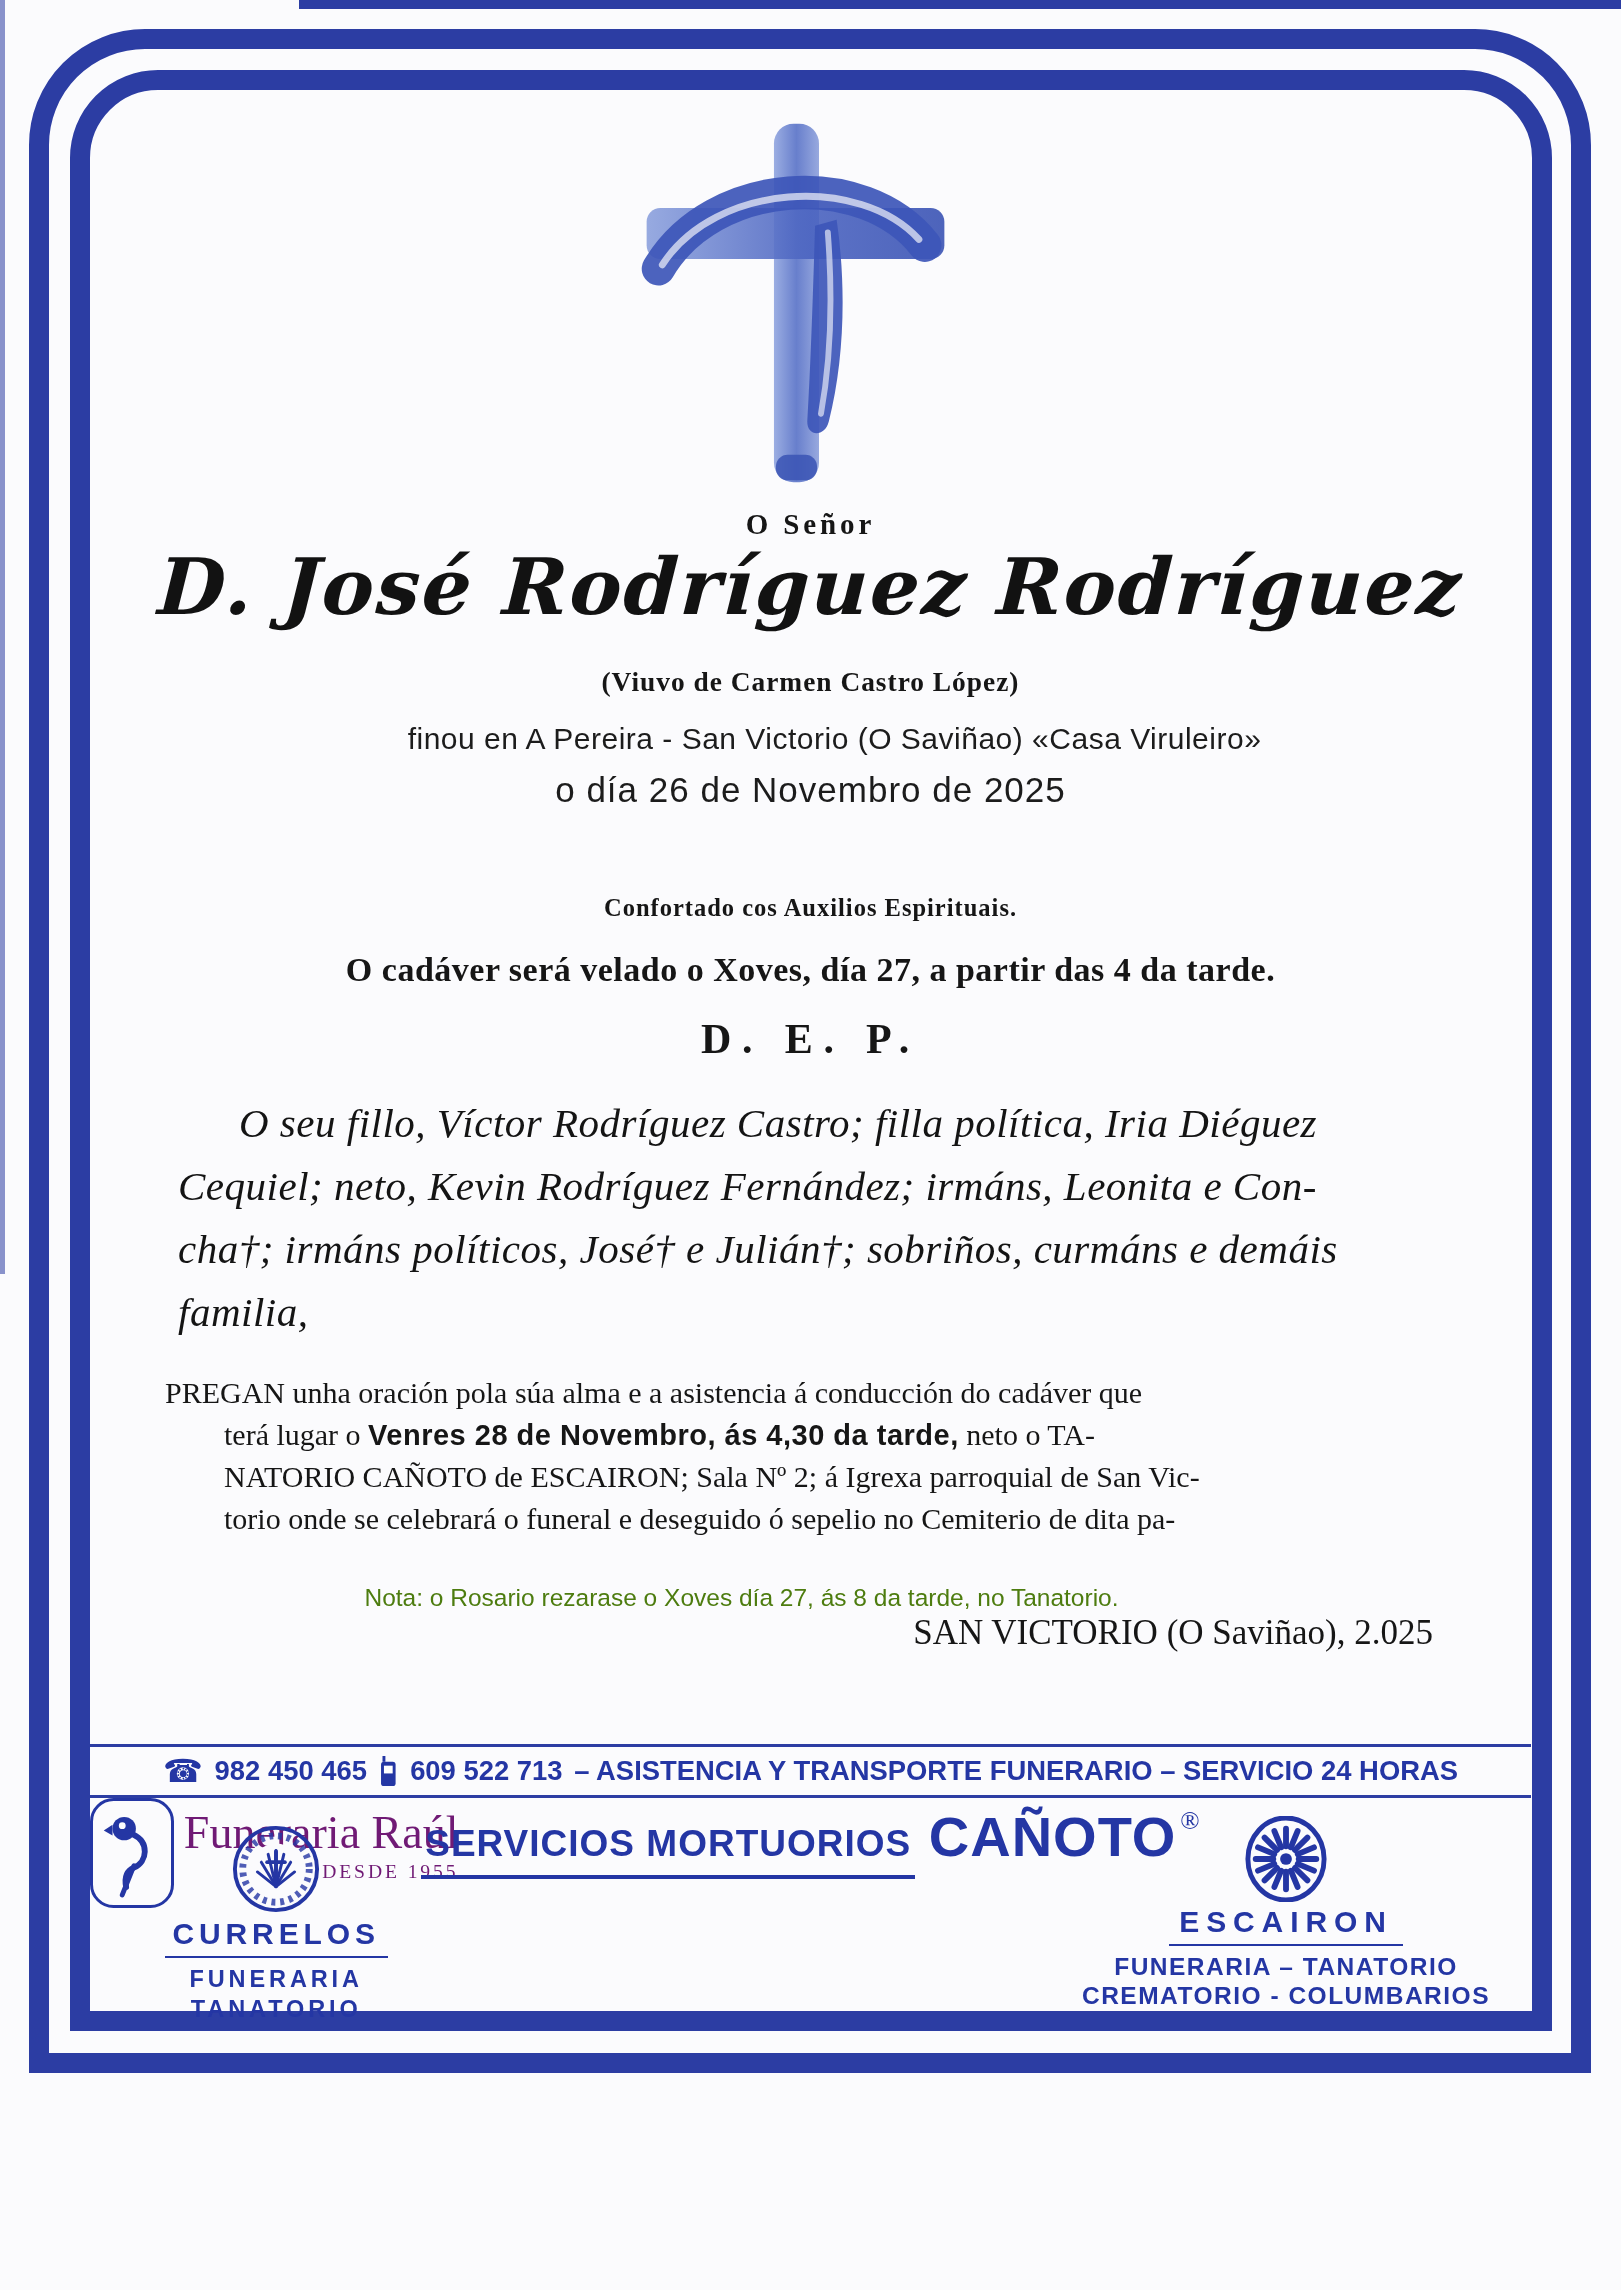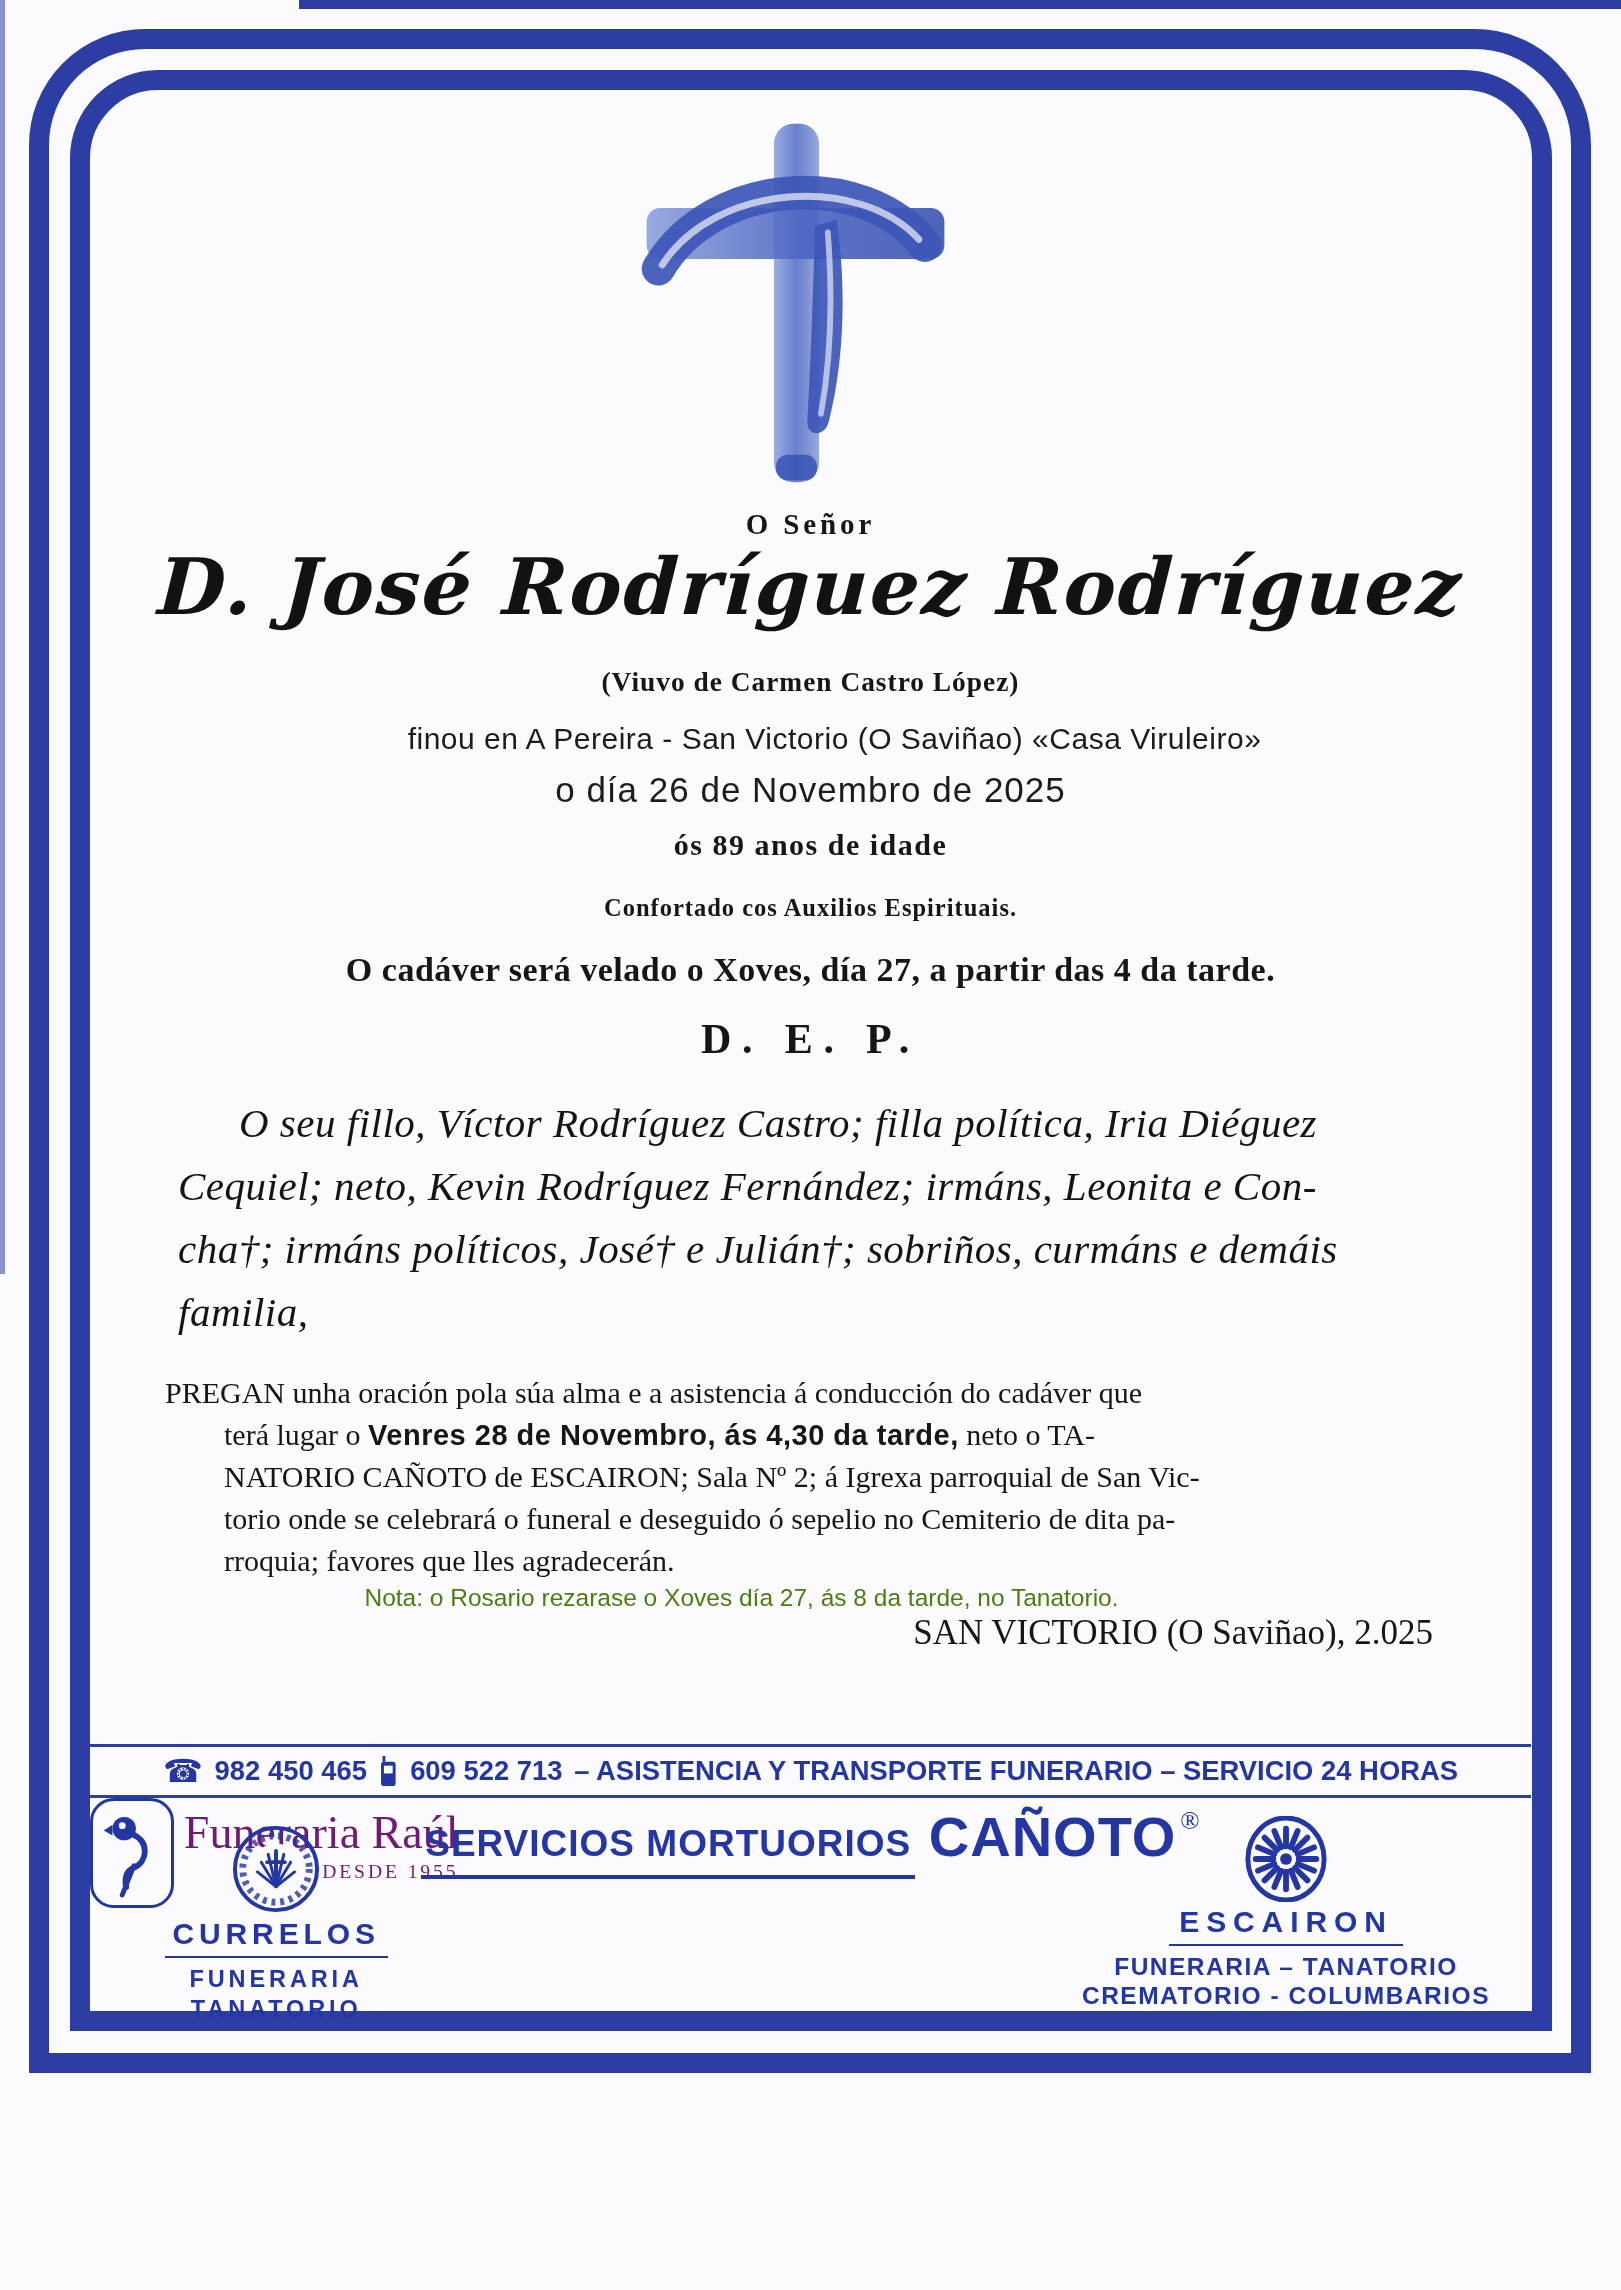--- a/index.html
+++ b/index.html
@@ -114,38 +114,36 @@
     <path d="M212,112 C222,180 220,255 204,318 C200,334 182,334 182,318 C186,250 188,180 190,118 Z" fill="#3d56b8" opacity=".92"></path>
     <path d="M203,125 C208,190 206,255 196,310" stroke="#ffffff" stroke-width="6" fill="none" stroke-linecap="round" opacity=".6"></path>
     <rect x="150" y="352" width="42" height="26" rx="12" fill="#3a53b4" opacity=".85"></rect>
   </svg>
 
   <div class="abs band senor">O Señor</div>
   <div class="abs band name">D. José Rodríguez Rodríguez</div>
   <div class="abs band spouse">(Viuvo de Carmen Castro López)</div>
   <div class="abs band place">finou en A Pereira - San Victorio (O Saviñao) «Casa Viruleiro»</div>
   <div class="abs band date">o día 26 de Novembro de 2025</div>
-  <div class="abs band age">ós 89 anos de idade</div>
   <div class="abs band comforted">Confortado cos Auxilios Espirituais.</div>
   <div class="abs band wake">O cadáver será velado o Xoves, día 27, a partir das 4 da tarde.</div>
   <div class="abs band dep">D. E. P.</div>
 
   <div class="abs family">
     <div class="indent">O seu fillo, Víctor Rodríguez Castro; filla política, Iria Diéguez</div>
     <div>Cequiel; neto, Kevin Rodríguez Fernández; irmáns, Leonita e Con-</div>
     <div>cha†; irmáns políticos, José† e Julián†; sobriños, curmáns e demáis</div>
     <div>familia,</div>
   </div>
 
   <div class="abs pregan">
     <div>PREGAN  unha  oración pola súa alma e a asistencia á conducción  do  cadáver  que</div>
     <div class="cont"><span>terá lugar o </span><b>Venres 28 de Novembro, ás 4,30 da tarde,</b><span> neto o TA-</span></div>
     <div class="cont">NATORIO CAÑOTO de ESCAIRON; Sala Nº 2; á Igrexa parroquial de San Vic-</div>
     <div class="cont">torio onde se celebrará o funeral e deseguido ó sepelio no Cemiterio de  dita  pa-</div>
-    <div class="cont">rroquia;  favores que lles agradecerán.</div>
   </div>
 
   <div class="abs band signature">SAN VICTORIO (O Saviñao), 2.025</div>
   <div class="abs band nota">Nota:  o Rosario  rezarase o Xoves día 27, ás 8 da tarde, no Tanatorio.</div>
 
   <div class="abs bottombox">
 
     <div class="phonebar">
       <span class="tel">☎</span>
       <span>982 450 465</span>

